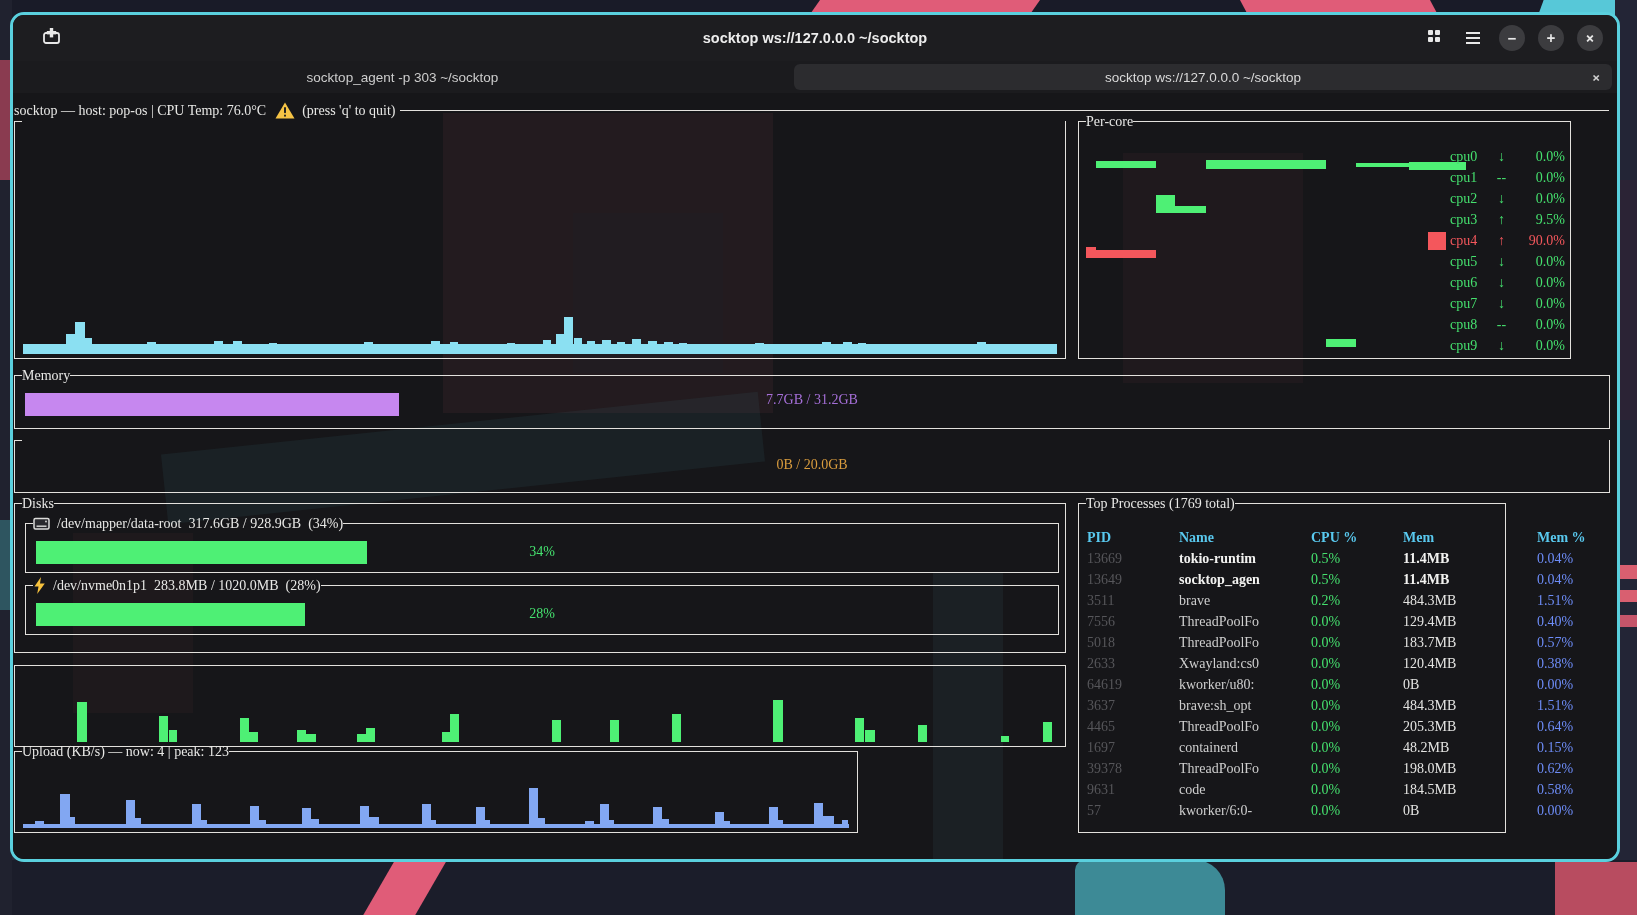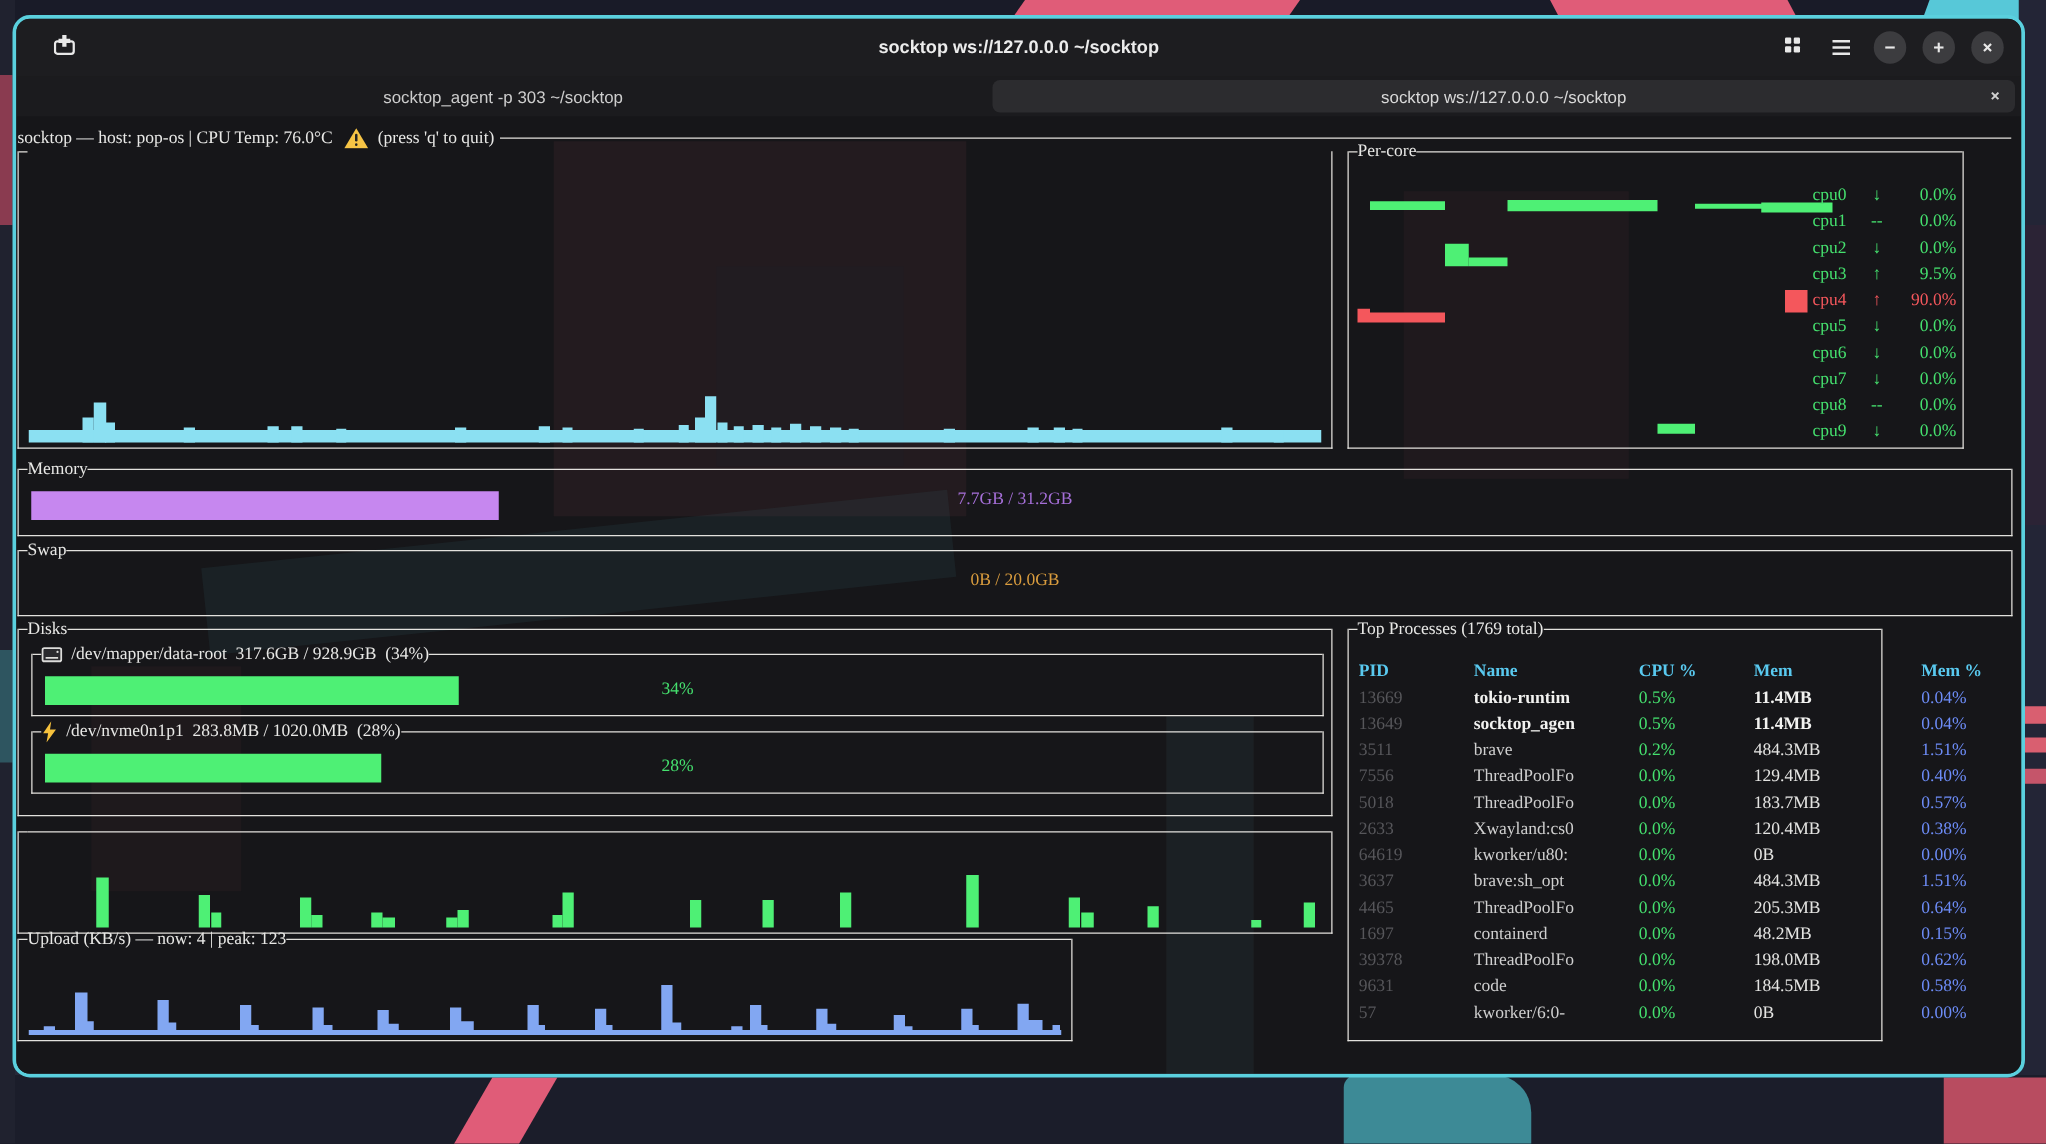--- a/index.html
+++ b/index.html
@@ -291,24 +291,20 @@
       <div class="panel" style="left:1px;top:282px;width:1596px;height:54px">
         <div class="ptitle">
             <span>Memory</span>
             <span class="rule"></span>
           </div>
         <div class="fillbar" id="mem-bar" style="background: var(--purple); width: calc(24.7% - 20px);"></div>
         <div class="centerval" style="color:var(--purpletext)">7.7GB / 31.2GB</div>
       </div>
 
       <div class="panel" style="left:1px;top:347px;width:1596px;height:53px">
-        <div class="ptitle">
-            <span>Swap</span>
-            <span class="rule"></span>
-          </div>
         <div class="centerval" style="color:var(--orange)">0B / 20.0GB</div>
       </div>
 
       <div class="panel" style="left:1px;top:410px;width:1052px;height:150px">
         <div class="ptitle">
             <span>Disks</span>
             <span class="rule"></span>
           </div>
 
         <div class="subpanel" style="left:10px;top:20px;width:1034px;height:50px">

